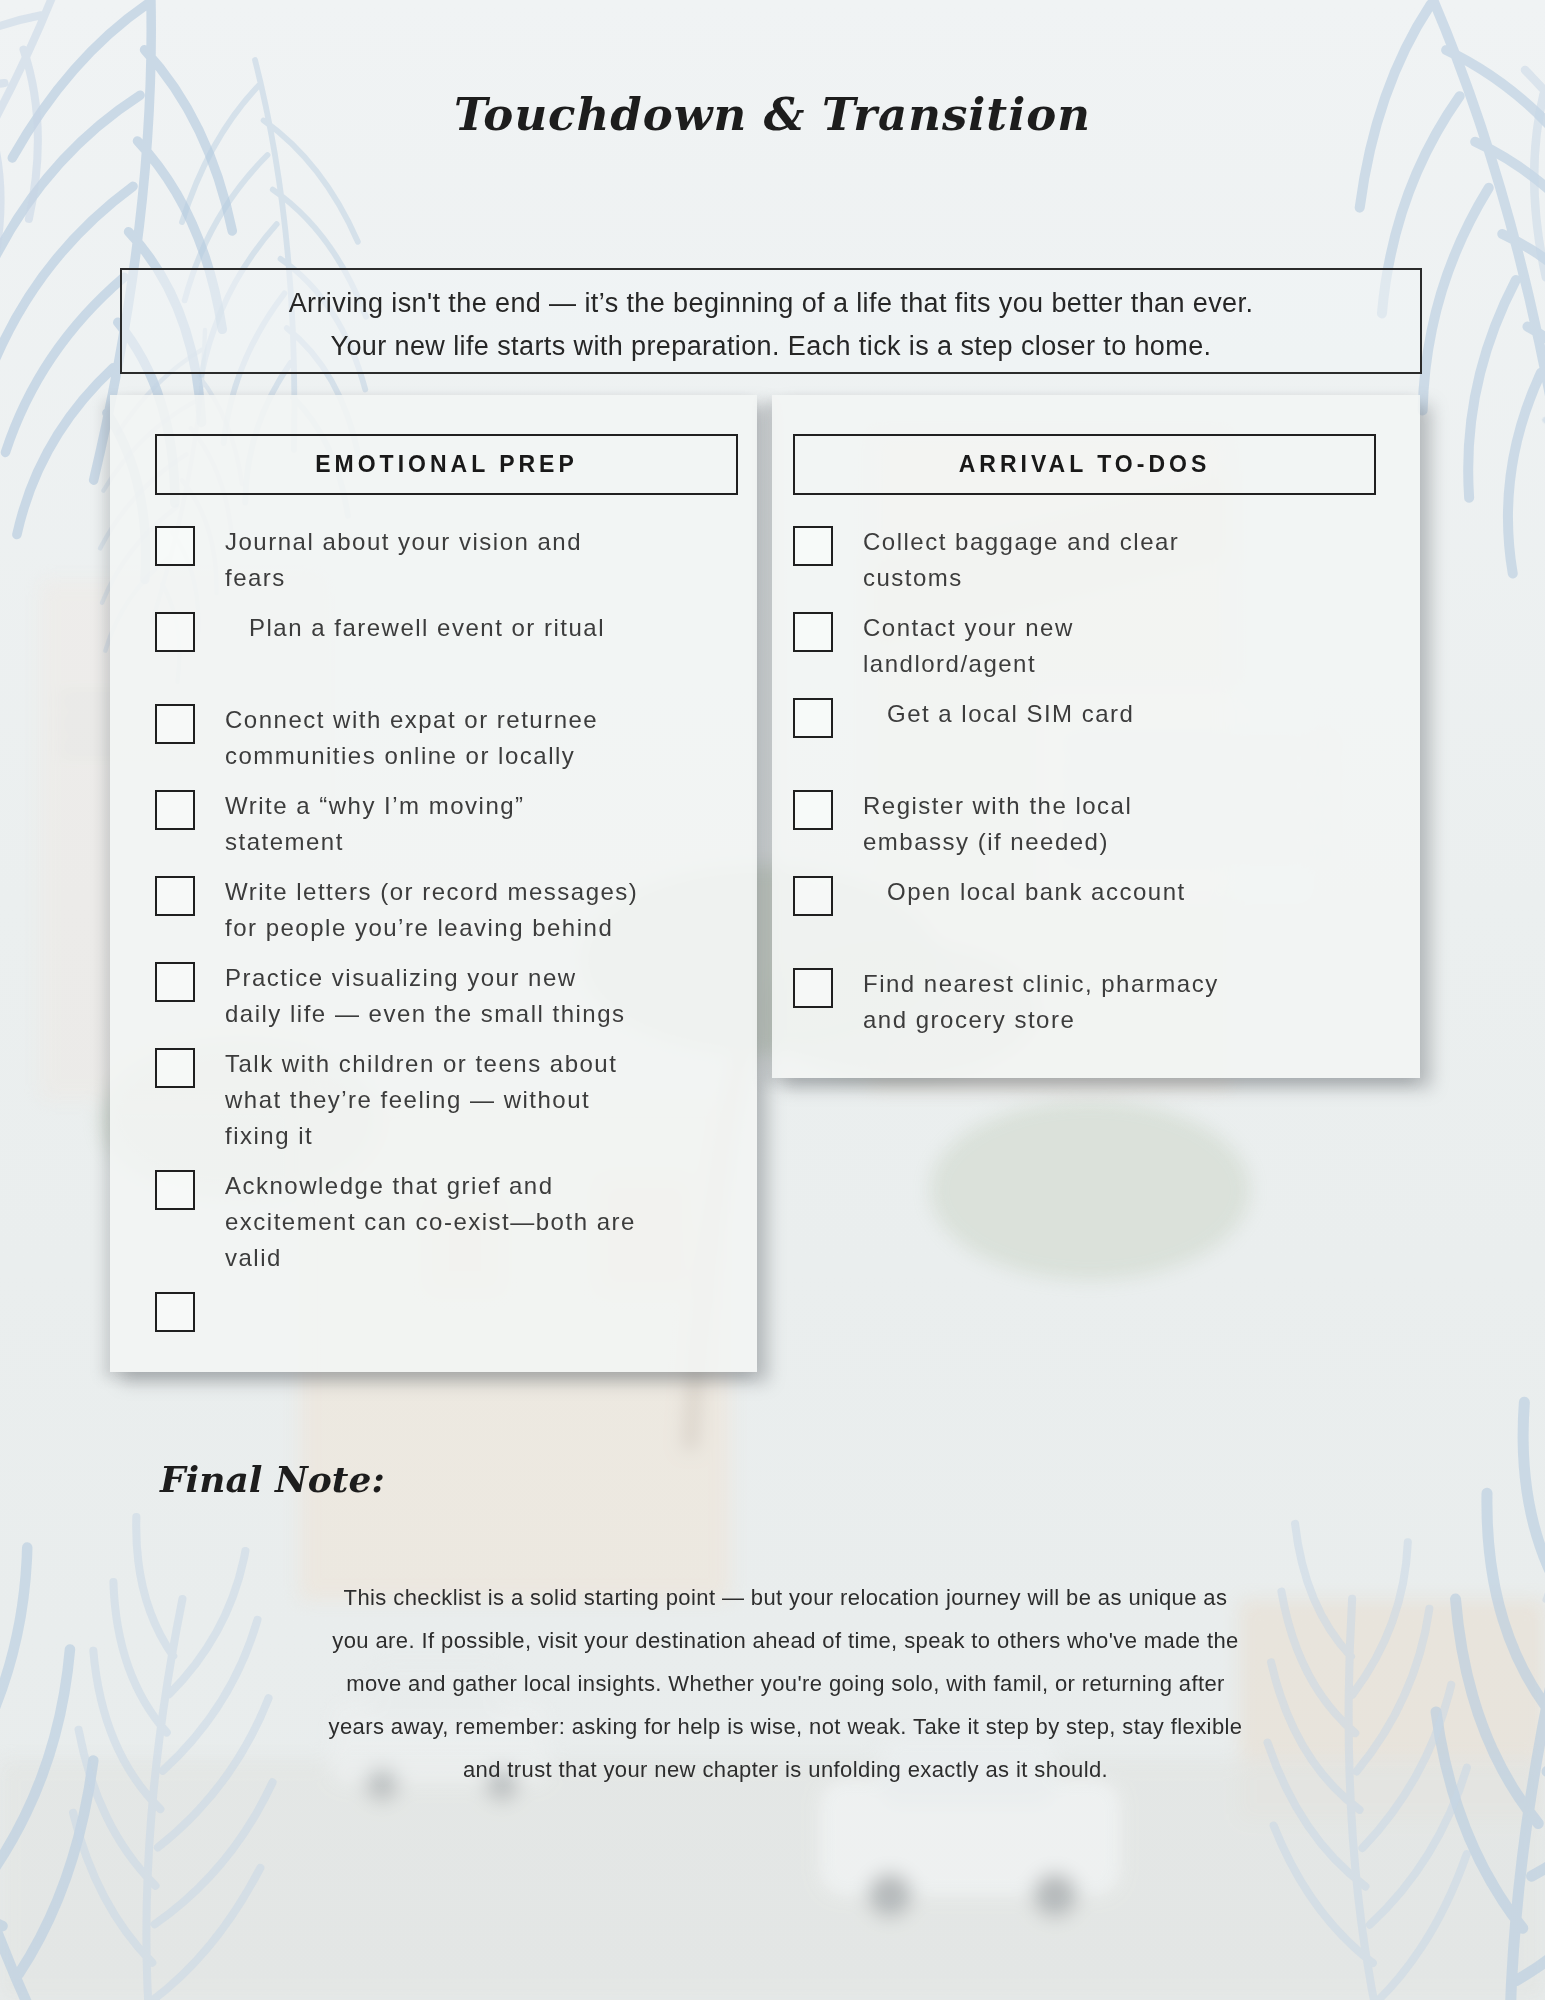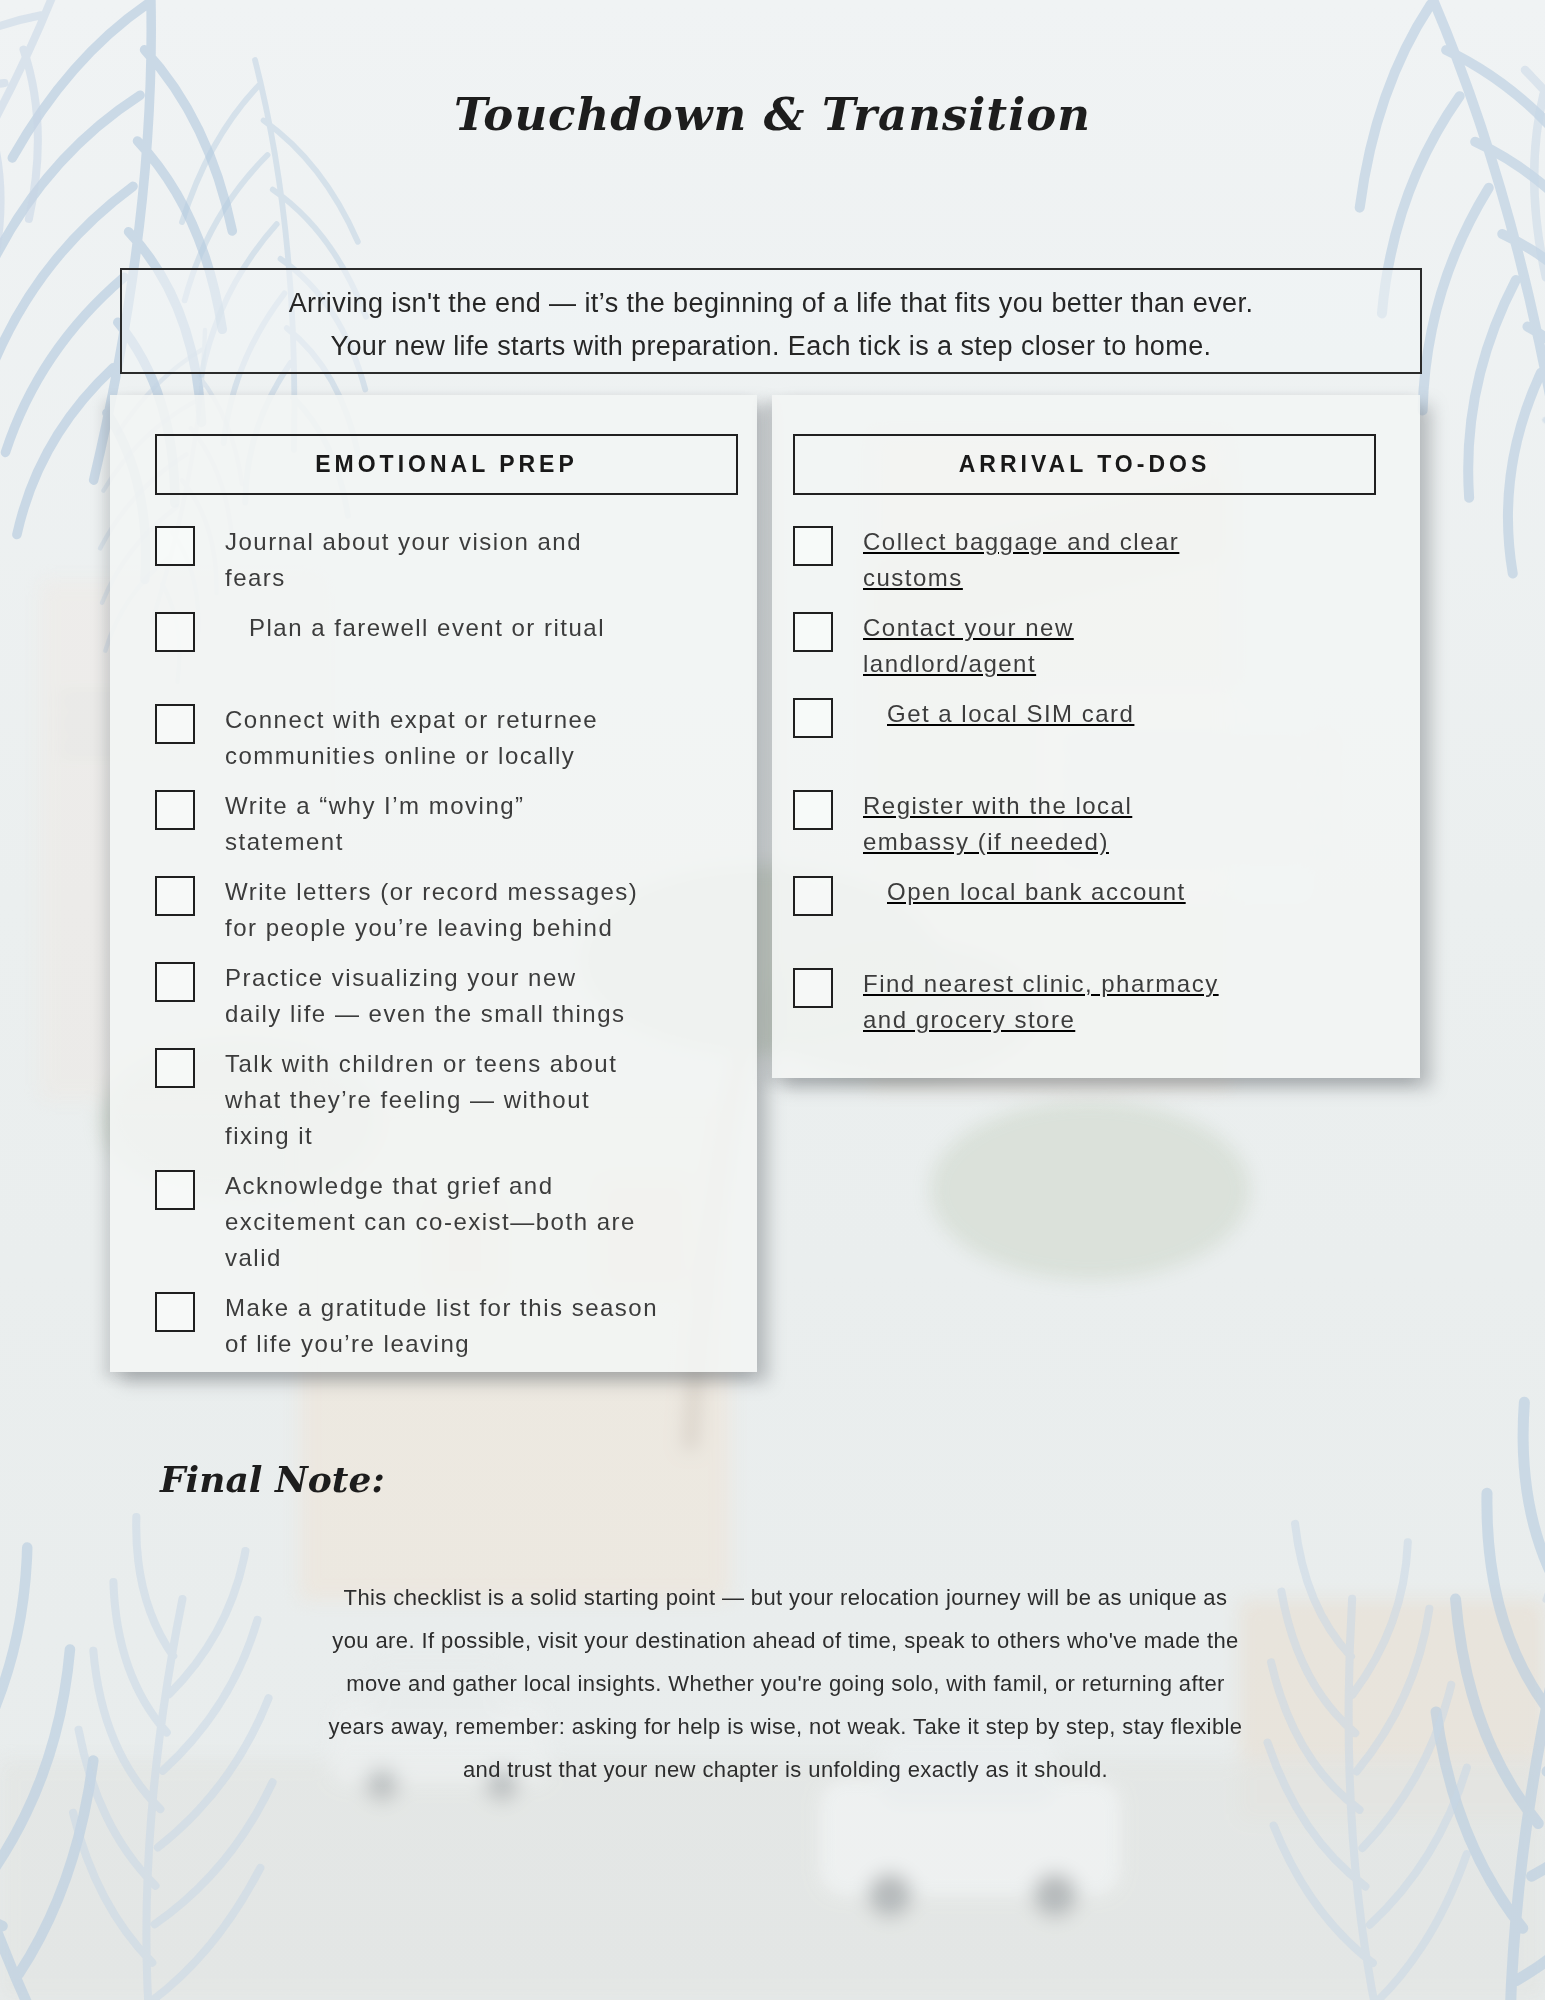--- a/index.html
+++ b/index.html
@@ -30,21 +30,21 @@
   .card-right{left:772px;top:395px;width:648px;height:683px;}
   .col-header{
     box-sizing:border-box;height:61px;width:583px;margin-top:39px;
     border:2px solid #202020;display:flex;align-items:center;justify-content:center;
     font-size:23px;font-weight:bold;letter-spacing:4px;color:#191919;
   }
   .card-left .col-header{margin-left:45px;}
   .card-right .col-header{margin-left:21px;}
   .items{margin-top:29px;}
   .card-left .items{padding-left:45px;}
-  .card-right .items{padding-left:21px;text-decoration:underline;}
+  .card-right .items{padding-left:21px;}
   .item{display:flex;align-items:flex-start;margin-bottom:14px;}
   .item.gap-lg{margin-bottom:50px;gap:24px;}
   .checkbox{
     flex:0 0 auto;width:40px;height:40px;box-sizing:border-box;margin-top:2px;
     border:2.5px solid #1f1f1f;background:rgba(252,253,253,0.55);cursor:pointer;
   }
   .item-label{
     margin-left:30px;max-width:525px;font-size:24px;line-height:36px;
     letter-spacing:1.5px;color:#3c3c3c;white-space:pre-line;
   }
@@ -183,22 +183,20 @@
 fixing it</div>
       </div>
       <div class="item">
         <div class="checkbox"></div>
         <div class="item-label">Acknowledge that grief and
 excitement can co-exist—both are
 valid</div>
       </div>
       <div class="item">
         <div class="checkbox"></div>
-        <div class="item-label">Make a gratitude list for this season
-of life you’re leaving</div>
       </div>
     </div>
   </div>
 
   <div class="card card-right">
     <div class="col-header">ARRIVAL TO-DOS</div>
     <div class="items">
       <div class="item">
         <div class="checkbox"></div>
         <div class="item-label">Collect baggage and clear

